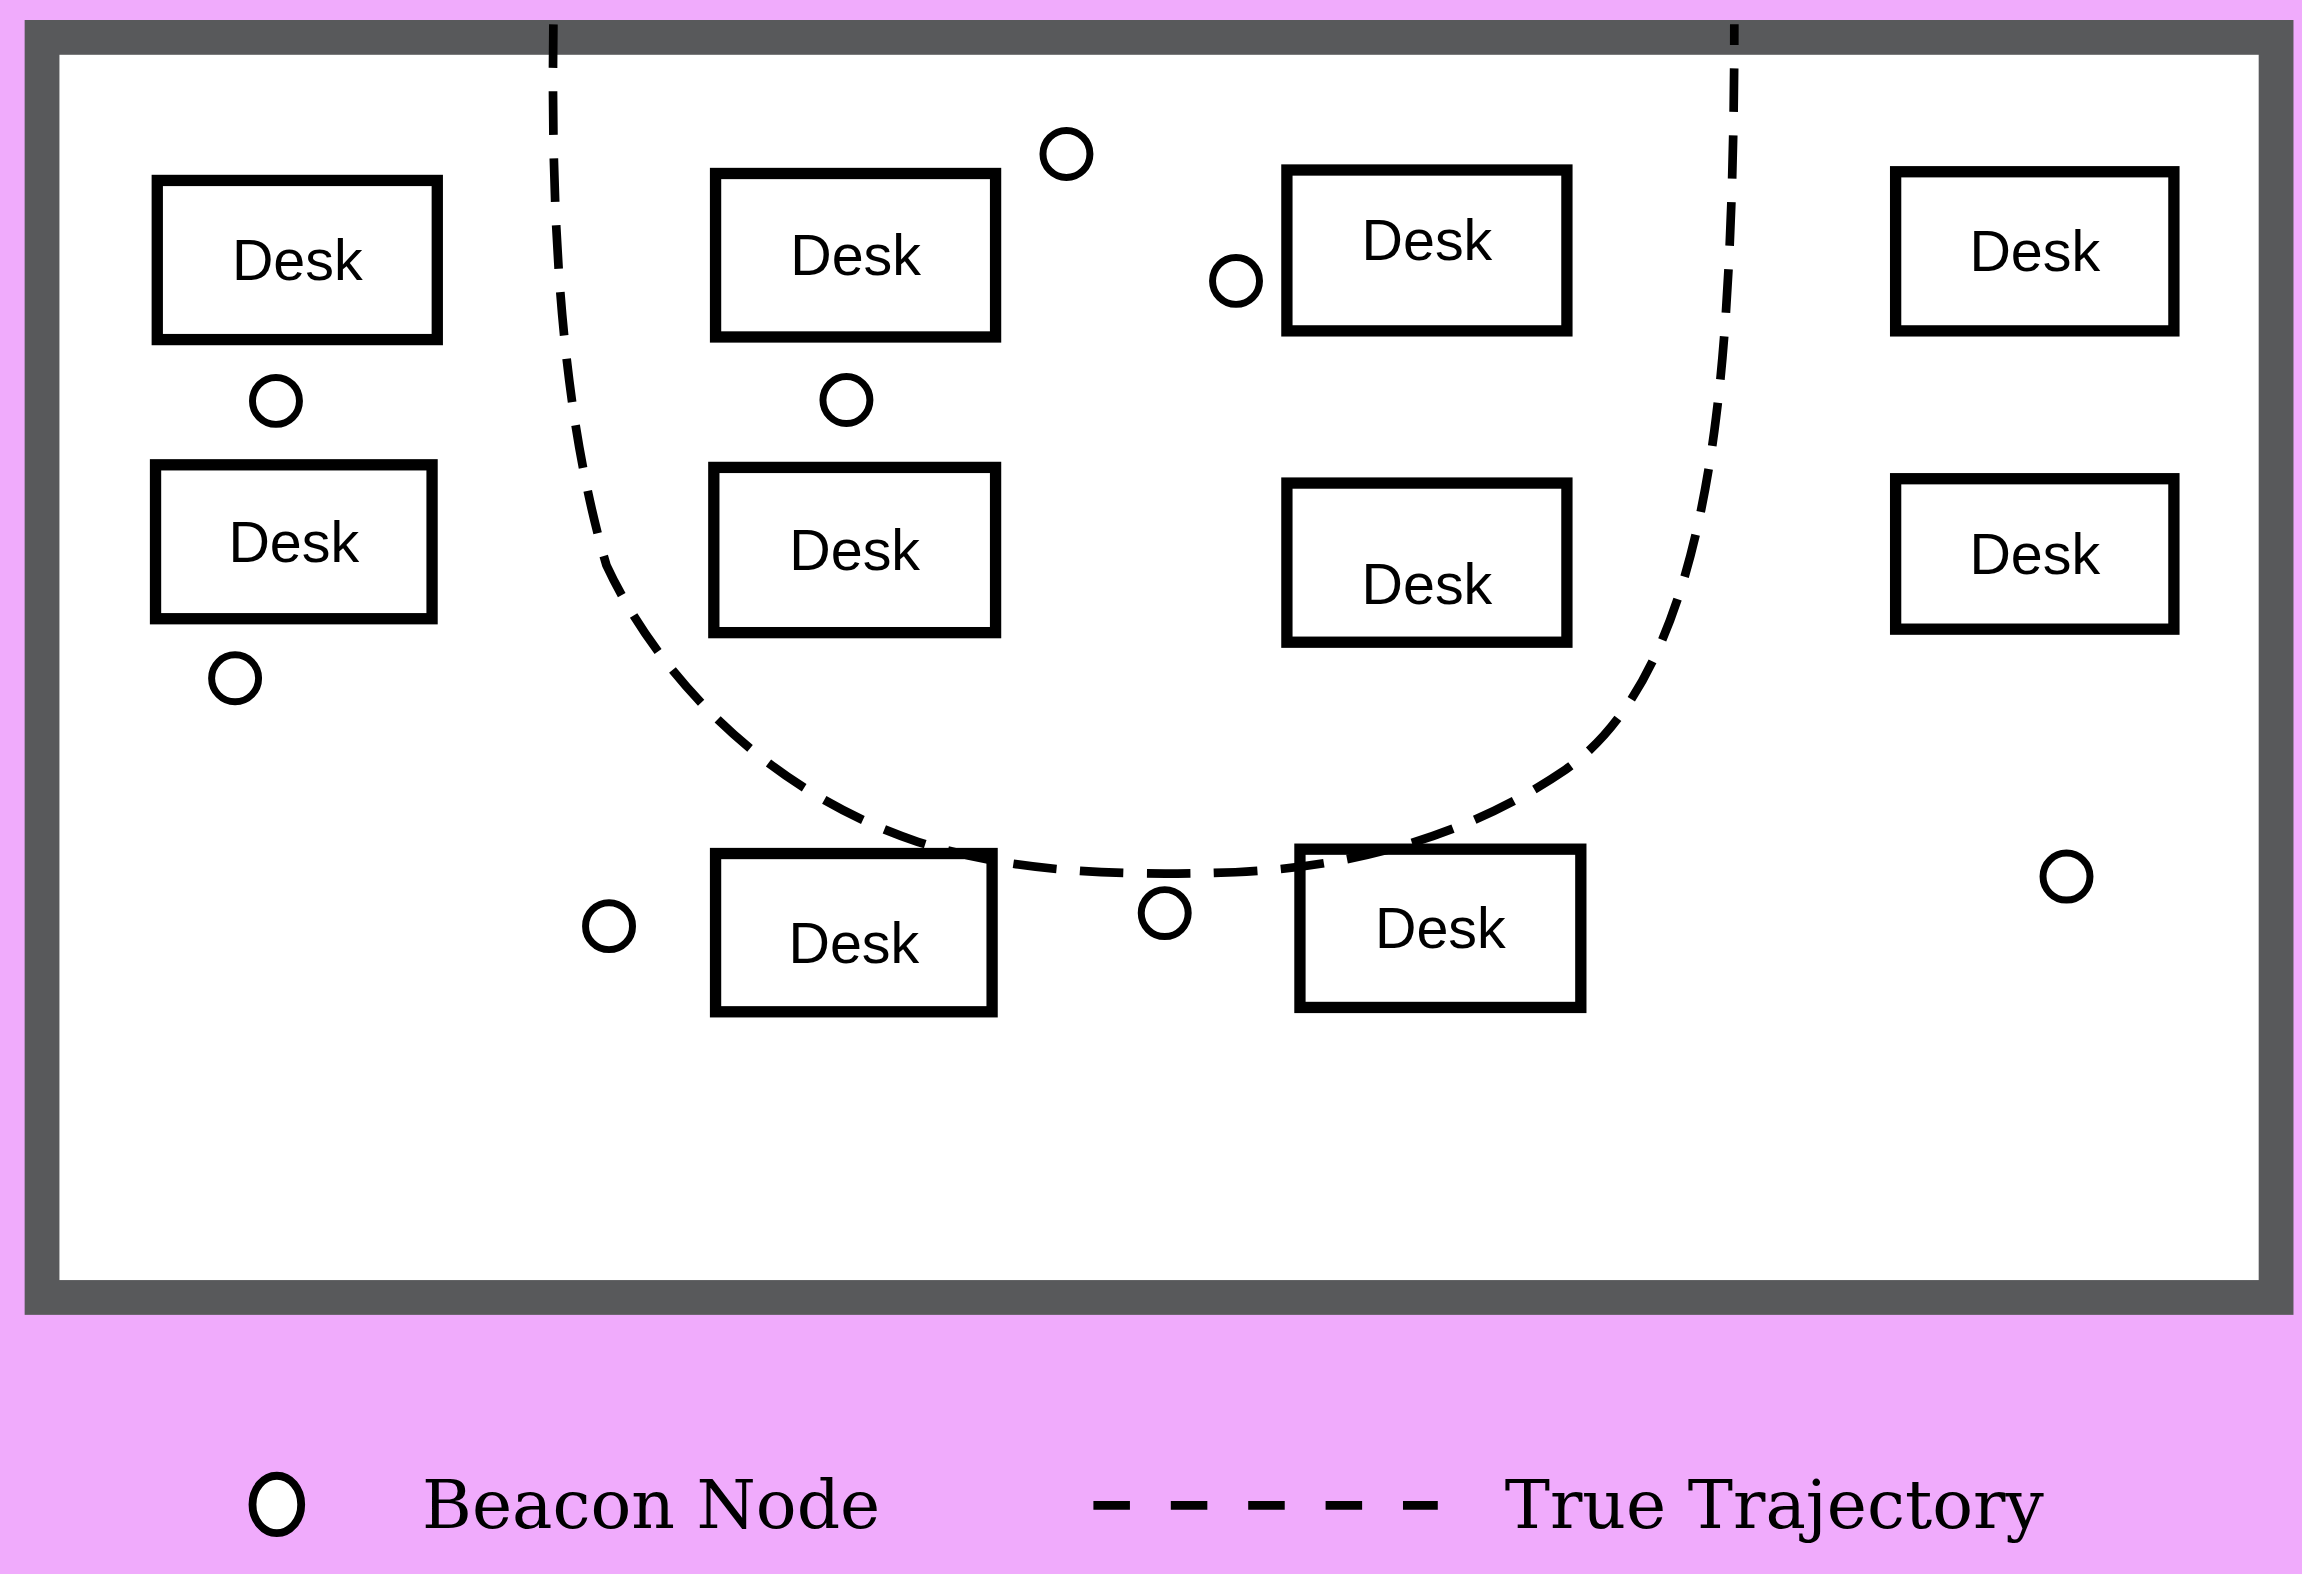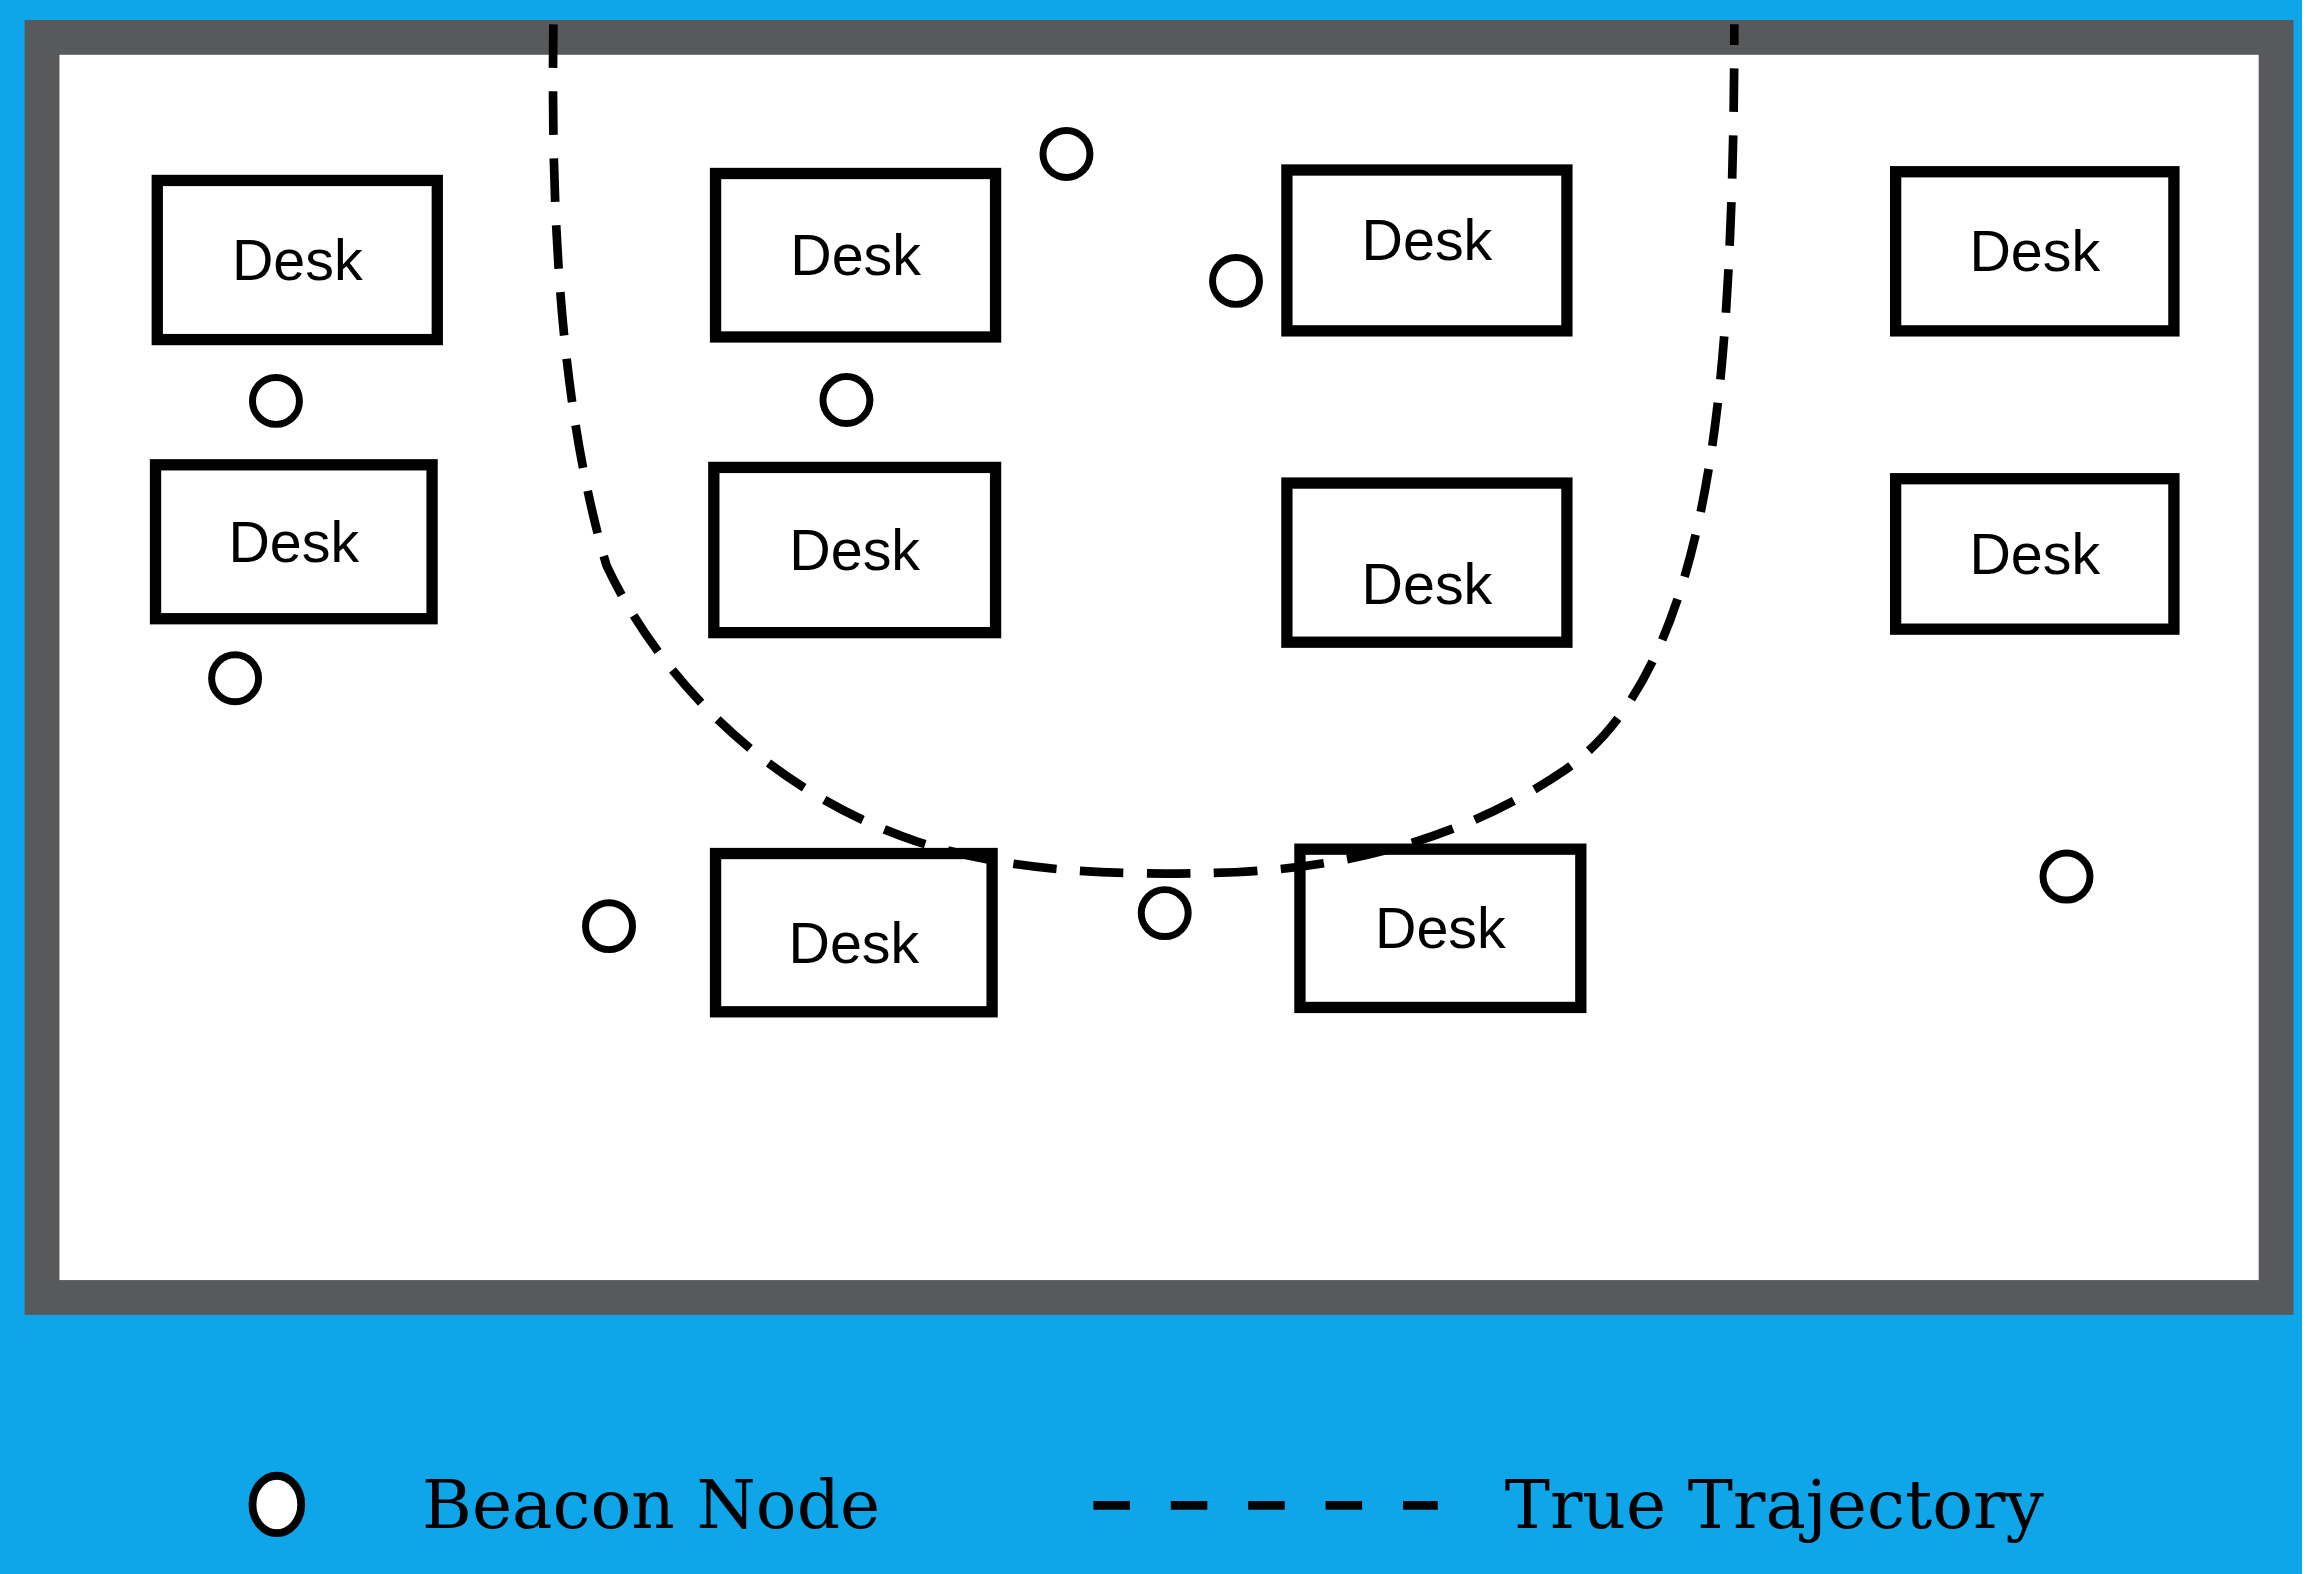--- a/index.html
+++ b/index.html
@@ -4,21 +4,21 @@
 <style>
   html, body {
     margin: 0;
     padding: 0;
     background: #ffffff;
   }
   #canvas {
     position: relative;
     width: 2302px;
     height: 1574px;
-    background: #0ea5e9;
+    background: #f0abfc;
     overflow: hidden;
   }
   svg {
     display: block;
   }
   .desk-label {
     font-family: "Liberation Sans", sans-serif;
     font-size: 66px;
     fill: #000000;
   }

